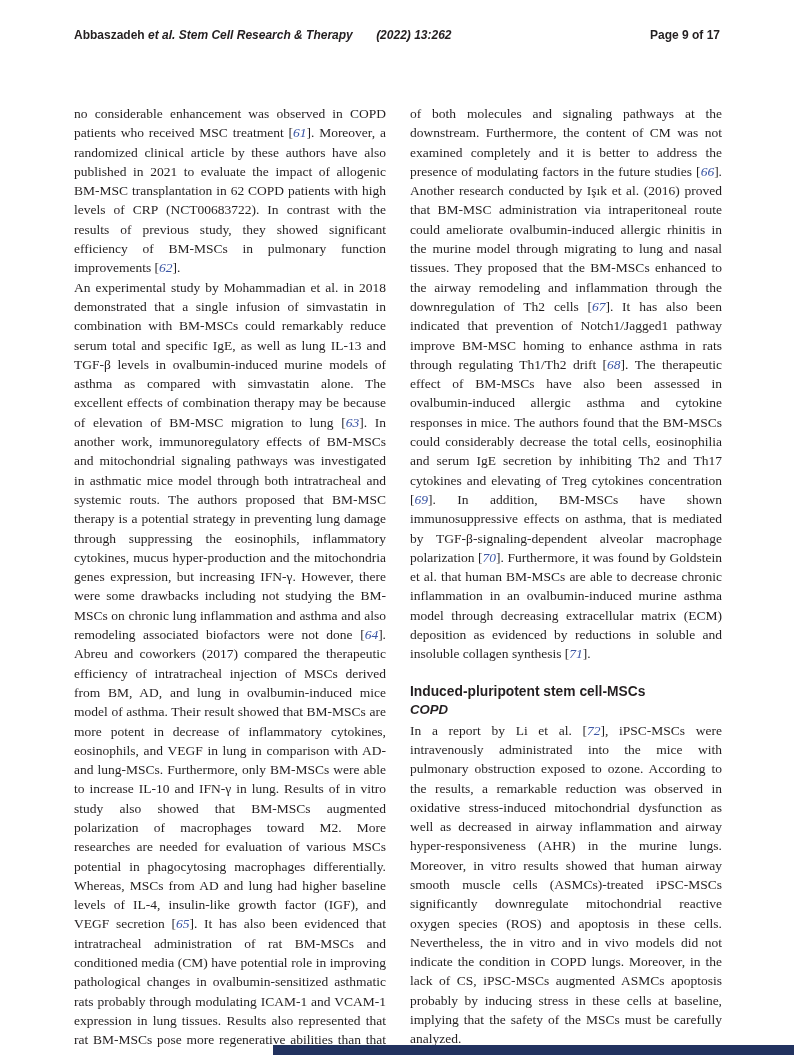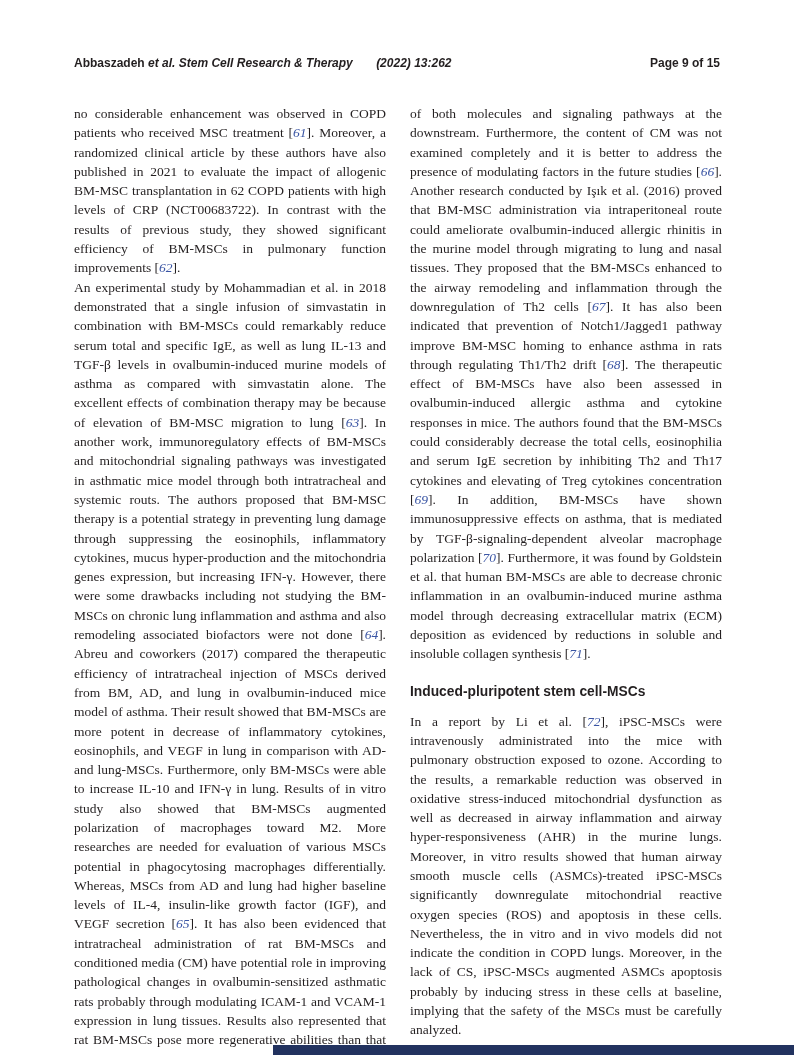--- a/index.html
+++ b/index.html
@@ -9,21 +9,21 @@
     width: 794px;
     height: 1055px;
     margin: 0 auto;
     background: #ffffff;
     overflow: hidden;
     font-family: "Liberation Serif", serif;
     color: #231f20;
   }
   .header {
     position: absolute;
-    top: 56px;
+    top: 28px;
     left: 74px;
     right: 74px;
     display: flex;
     justify-content: space-between;
     align-items: baseline;
     font-family: "Liberation Sans", sans-serif;
     font-size: 12px;
     font-weight: 700;
     color: #231f20;
   }
@@ -48,21 +48,21 @@
   }
   .cite {
     color: #3a55a4;
     font-style: italic;
   }
   h2.section-heading {
     font-family: "Liberation Sans", sans-serif;
     font-size: 13.8px;
     font-weight: 700;
     margin-top: 20px;
-    margin-bottom: 13px;
+    margin-bottom: 3px;
     color: #231f20;
   }
   h3.sub-heading {
     font-family: "Liberation Sans", sans-serif;
     font-size: 13.2px;
     font-weight: 700;
     font-style: italic;
     margin-top: 15px;
     margin-bottom: 4px;
     color: #231f20;
@@ -80,33 +80,34 @@
 <body>
 
 <div class="page">
 
   <div class="header">
     <div class="journal-ref">
       <span>Abbaszadeh</span>
       <span class="it">et al. Stem Cell Research &amp; Therapy</span>
       <span class="issue">(2022) 13:262</span>
     </div>
-    <div class="page-num">Page 9 of 15</div>
+    <div class="page-num">Page 9 of 17</div>
   </div>
 
   <div class="columns">
 
     <div class="col">
       <p class="body-par">no considerable enhancement was observed in COPD patients who received MSC treatment [<span class="cite" style="color: rgb(58, 85, 164);">61</span>]. Moreover, a randomized clinical article by these authors have also published in 2021 to evaluate the impact of allogenic BM-MSC transplantation in 62 COPD patients with high levels of CRP (NCT00683722). In contrast with the results of previous study, they showed significant efficiency of BM-MSCs in pulmonary function improvements [<span class="cite" style="color: rgb(58, 85, 164);">62</span>].</p>
       <p class="body-par">An experimental study by Mohammadian et al. in 2018 demonstrated that a single infusion of simvastatin in combination with BM-MSCs could remarkably reduce serum total and specific IgE, as well as lung IL-13 and TGF-β levels in ovalbumin-induced murine models of asthma as compared with simvastatin alone. The excellent effects of combination therapy may be because of elevation of BM-MSC migration to lung [<span class="cite" style="color: rgb(58, 85, 164);">63</span>]. In another work, immunoregulatory effects of BM-MSCs and mitochondrial signaling pathways was investigated in asthmatic mice model through both intratracheal and systemic routs. The authors proposed that BM-MSC therapy is a potential strategy in preventing lung damage through suppressing the eosinophils, inflammatory cytokines, mucus hyper-production and the mitochondria genes expression, but increasing IFN-γ. However, there were some drawbacks including not studying the BM-MSCs on chronic lung inflammation and asthma and also remodeling associated biofactors were not done [<span class="cite" style="color: rgb(58, 85, 164);">64</span>]. Abreu and coworkers (2017) compared the therapeutic efficiency of intratracheal injection of MSCs derived from BM, AD, and lung in ovalbumin-induced mice model of asthma. Their result showed that BM-MSCs are more potent in decrease of inflammatory cytokines, eosinophils, and VEGF in lung in comparison with AD- and lung-MSCs. Furthermore, only BM-MSCs were able to increase IL-10 and IFN-γ in lung. Results of in vitro study also showed that BM-MSCs augmented polarization of macrophages toward M2. More researches are needed for evaluation of various MSCs potential in phagocytosing macrophages differentially. Whereas, MSCs from AD and lung had higher baseline levels of IL-4, insulin-like growth factor (IGF), and VEGF secretion [<span class="cite" style="color: rgb(58, 85, 164);">65</span>]. It has also been evidenced that intratracheal administration of rat BM-MSCs and conditioned media (CM) have potential role in improving pathological changes in ovalbumin-sensitized asthmatic rats probably through modulating ICAM-1 and VCAM-1 expression in lung tissues. Results also represented that rat BM-MSCs pose more regenerative abilities than that of CM. However, there were several restrictions regarding this study such as not investigation of ICAM-1 and VCAM-1 expression on circulating leukocytes and not measuring of protein levels</p>
     </div>
 
     <div class="col">
       <p class="body-par">of both molecules and signaling pathways at the downstream. Furthermore, the content of CM was not examined completely and it is better to address the presence of modulating factors in the future studies [<span class="cite" style="color: rgb(58, 85, 164);">66</span>]. Another research conducted by Işık et al. (2016) proved that BM-MSC administration via intraperitoneal route could ameliorate ovalbumin-induced allergic rhinitis in the murine model through migrating to lung and nasal tissues. They proposed that the BM-MSCs enhanced to the airway remodeling and inflammation through the downregulation of Th2 cells [<span class="cite" style="color: rgb(58, 85, 164);">67</span>]. It has also been indicated that prevention of Notch1/Jagged1 pathway improve BM-MSC homing to enhance asthma in rats through regulating Th1/Th2 drift [<span class="cite" style="color: rgb(58, 85, 164);">68</span>]. The therapeutic effect of BM-MSCs have also been assessed in ovalbumin-induced allergic asthma and cytokine responses in mice. The authors found that the BM-MSCs could considerably decrease the total cells, eosinophilia and serum IgE secretion by inhibiting Th2 and Th17 cytokines and elevating of Treg cytokines concentration [<span class="cite" style="color: rgb(58, 85, 164);">69</span>]. In addition, BM-MSCs have shown immunosuppressive effects on asthma, that is mediated by TGF-β-signaling-dependent alveolar macrophage polarization [<span class="cite" style="color: rgb(58, 85, 164);">70</span>]. Furthermore, it was found by Goldstein et al. that human BM-MSCs are able to decrease chronic inflammation in an ovalbumin-induced murine asthma model through decreasing extracellular matrix (ECM) deposition as evidenced by reductions in soluble and insoluble collagen synthesis [<span class="cite" style="color: rgb(58, 85, 164);">71</span>].</p>
       <h2 class="section-heading">Induced-pluripotent stem cell-MSCs</h2>
+      <h3 class="sub-heading tight">COPD</h3>
       <p class="body-par">In a report by Li et al. [<span class="cite" style="color: rgb(58, 85, 164);">72</span>], iPSC-MSCs were intravenously administrated into the mice with pulmonary obstruction exposed to ozone. According to the results, a remarkable reduction was observed in oxidative stress-induced mitochondrial dysfunction as well as decreased in airway inflammation and airway hyper-responsiveness (AHR) in the murine lungs. Moreover, in vitro results showed that human airway smooth muscle cells (ASMCs)-treated iPSC-MSCs significantly downregulate mitochondrial reactive oxygen species (ROS) and apoptosis in these cells. Nevertheless, the in vitro and in vivo models did not indicate the condition in COPD lungs. Moreover, in the lack of CS, iPSC-MSCs augmented ASMCs apoptosis probably by inducing stress in these cells at baseline, implying that the safety of the MSCs must be carefully analyzed.</p>
 
     </div>
 
   </div>
 
   <div class="footer-bar" style="background: rgb(34, 50, 95);"></div>
 
 </div>
 

